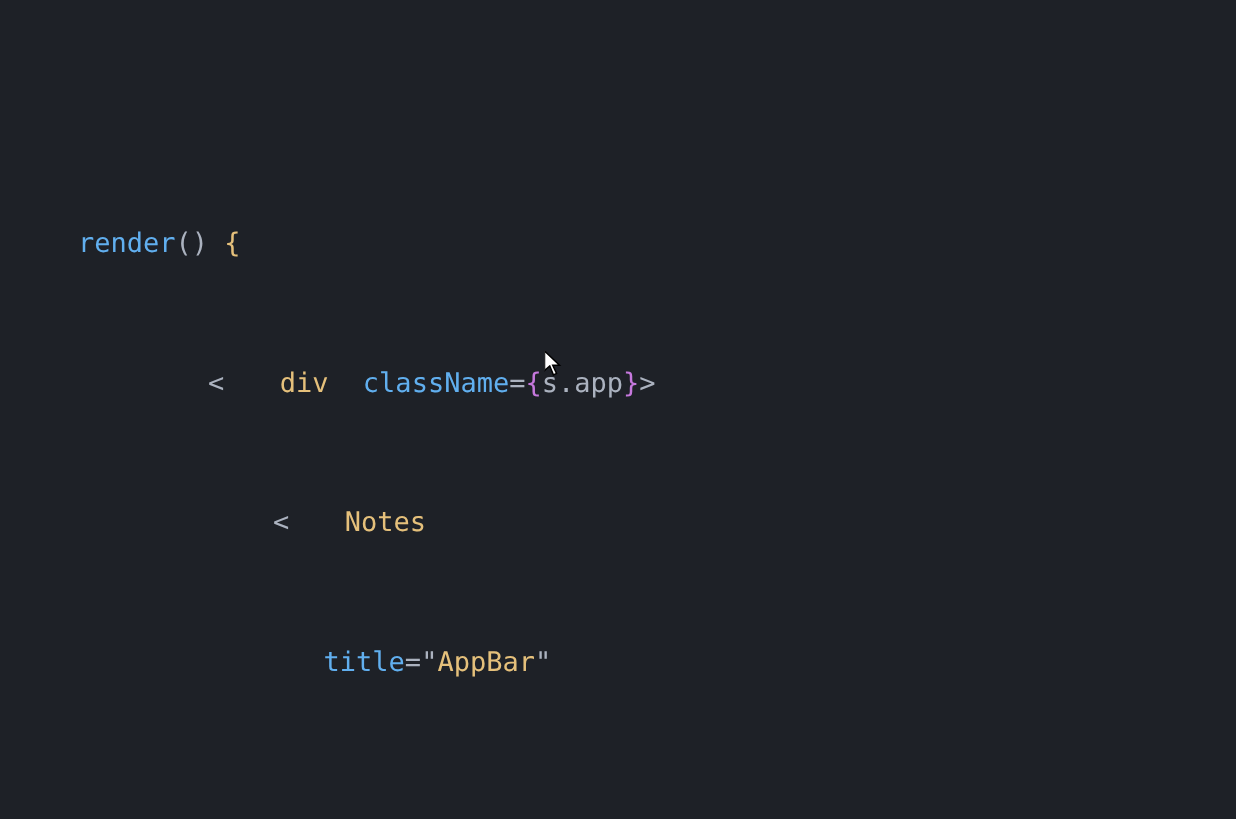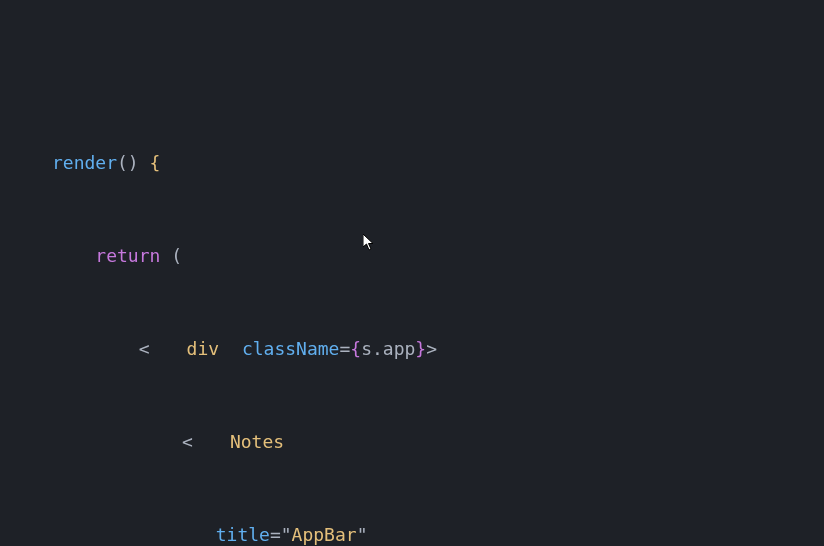--- a/index.html
+++ b/index.html
@@ -46,21 +46,20 @@
       pointer-events: none;
       z-index: 10;
     }
   </style>
 </head>
 <body>
 
 <div class="editor">
   <div class="content">
     <div class="line"><span class="method">render</span><span class="paren">()</span><span> </span><span class="brace">{</span></div>
-    <div class="line">    <span class="keyword">return</span><span> </span><span class="paren">(</span></div>
     <div class="line">        <span class="bracket">&lt;</span><span class="tag">div</span><span> </span><span class="attr">className</span><span class="punct">=</span><span class="jsbrace">{</span><span class="prop">s</span><span class="punct">.</span><span class="prop">app</span><span class="jsbrace">}</span><span class="bracket">&gt;</span></div>
     <div class="line">            <span class="bracket">&lt;</span><span class="tag">Notes</span></div>
     <div class="line">              <span class="attr">title</span><span class="punct">=</span><span class="stringq">"</span><span class="string">AppBar</span><span class="stringq">"</span></div>
     
     
     
     
     
     
     

